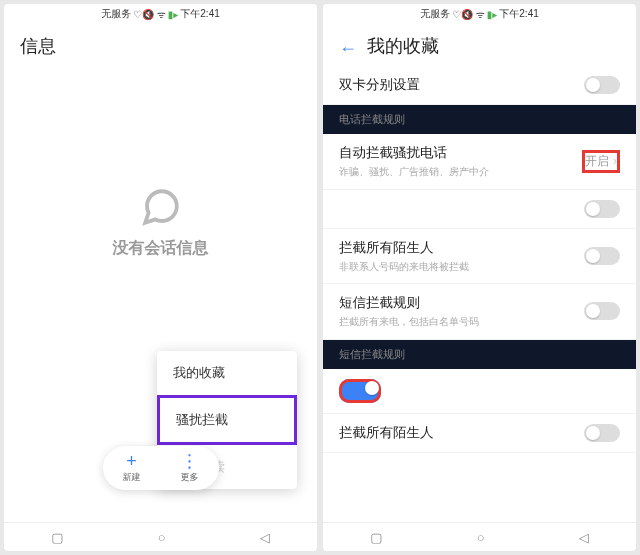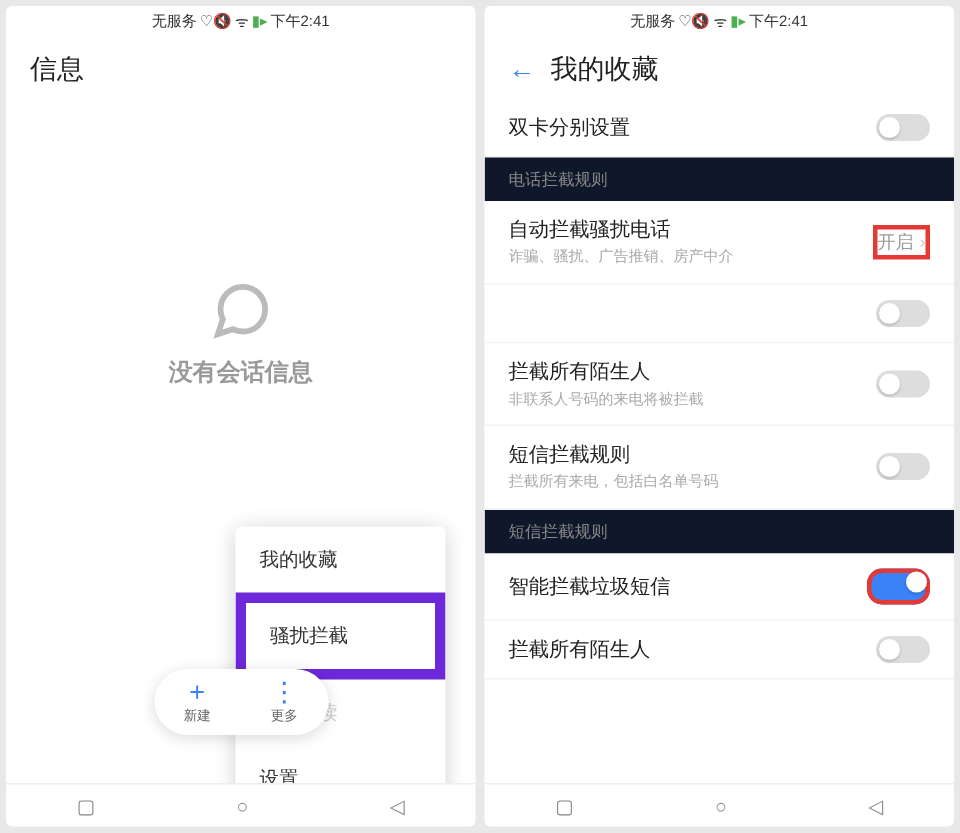--- a/index.html
+++ b/index.html
@@ -63,21 +63,21 @@
     border-radius: 4px;
     box-shadow: 0 2px 14px rgba(0,0,0,0.18);
     overflow: hidden;
   }
   .popup-item {
     padding: 13px 16px;
     font-size: 13px;
     color: #333;
   }
   .popup-item.disabled { color: #ccc; }
-  .red-box { border: 7px solid #6d28d9; }
+  .red-box { border: 3px solid #6d28d9; }
   .bottom-bar {
     position: absolute;
     bottom: 32px;
     left: 50%;
     transform: translateX(-50%);
     display: flex;
     background: #fff;
     border-radius: 24px;
     box-shadow: 0 2px 10px rgba(0,0,0,0.15);
     padding: 4px 10px;
@@ -159,21 +159,20 @@
       <svg class="bubble-icon" viewBox="0 0 24 24">
         <path d="M21 11.5a8.38 8.38 0 0 1-8.5 8.5 8.5 8.5 0 0 1-3.8-.9L3 21l1.9-5.7A8.38 8.38 0 0 1 4 11.5a8.5 8.5 0 0 1 17 0z"></path>
       </svg>
       <div class="empty-text">没有会话信息</div>
     </div>
 
     <div class="popup-menu">
       <div class="popup-item">我的收藏</div>
       <div class="popup-item red-box">骚扰拦截</div>
       <div class="popup-item disabled">全部已读</div>
-      <div class="popup-item">设置</div>
     </div>
 
     <div class="bottom-bar">
       <div class="bottom-btn">
         <span class="icon">+</span>
         <span class="lbl">新建</span>
       </div>
       <div class="bottom-btn">
         <span class="icon">⋮</span>
         <span class="lbl">更多</span>
@@ -246,23 +245,20 @@
       <div class="txt">
         <div class="title">短信拦截规则</div>
         <div class="sub">拦截所有来电，包括白名单号码</div>
       </div>
       <div class="toggle"></div>
     </div>
 
     <div class="section-label">短信拦截规则</div>
 
     <div class="row">
-      <div class="txt">
-          <div class="title">智能拦截垃圾短信</div>
-        </div>
       <div class="toggle on red-box-inline"></div>
     </div>
 
     <div class="row">
       <div class="txt">
           <div class="title">拦截所有陌生人</div>
         </div>
       <div class="toggle"></div>
     </div>
   </div>

